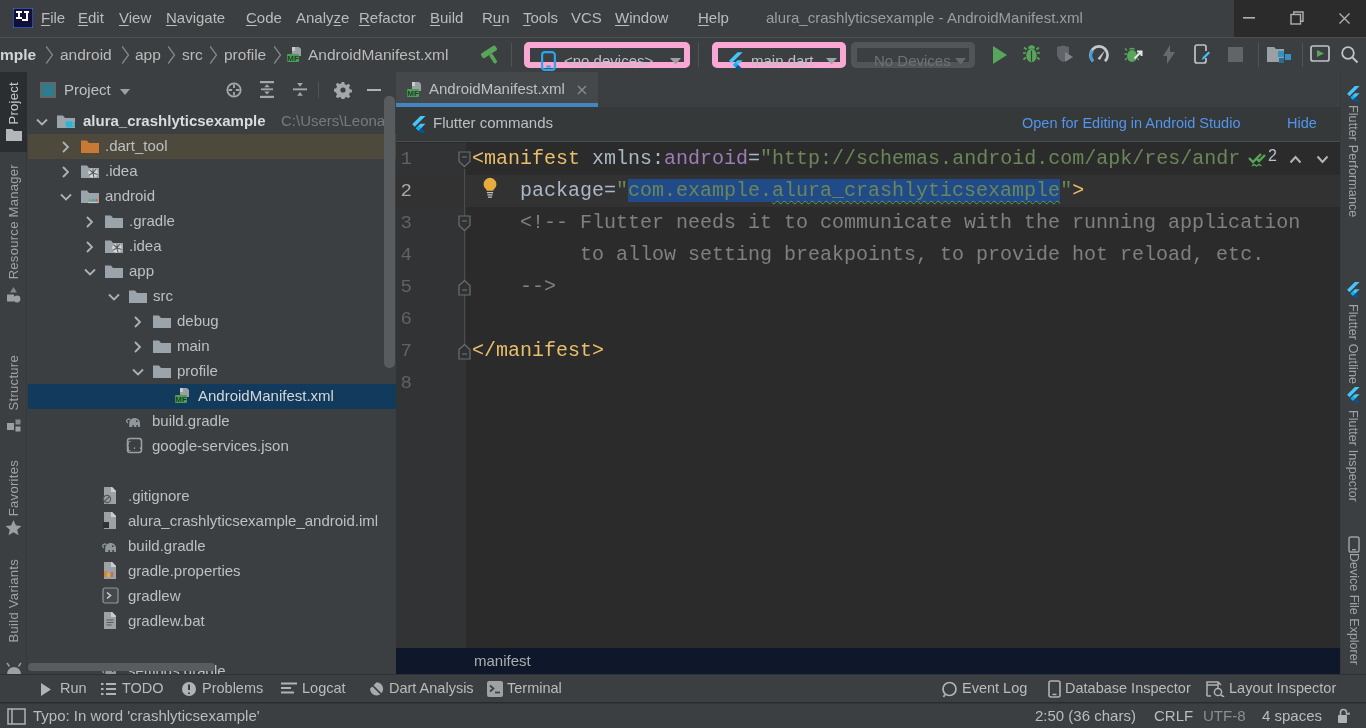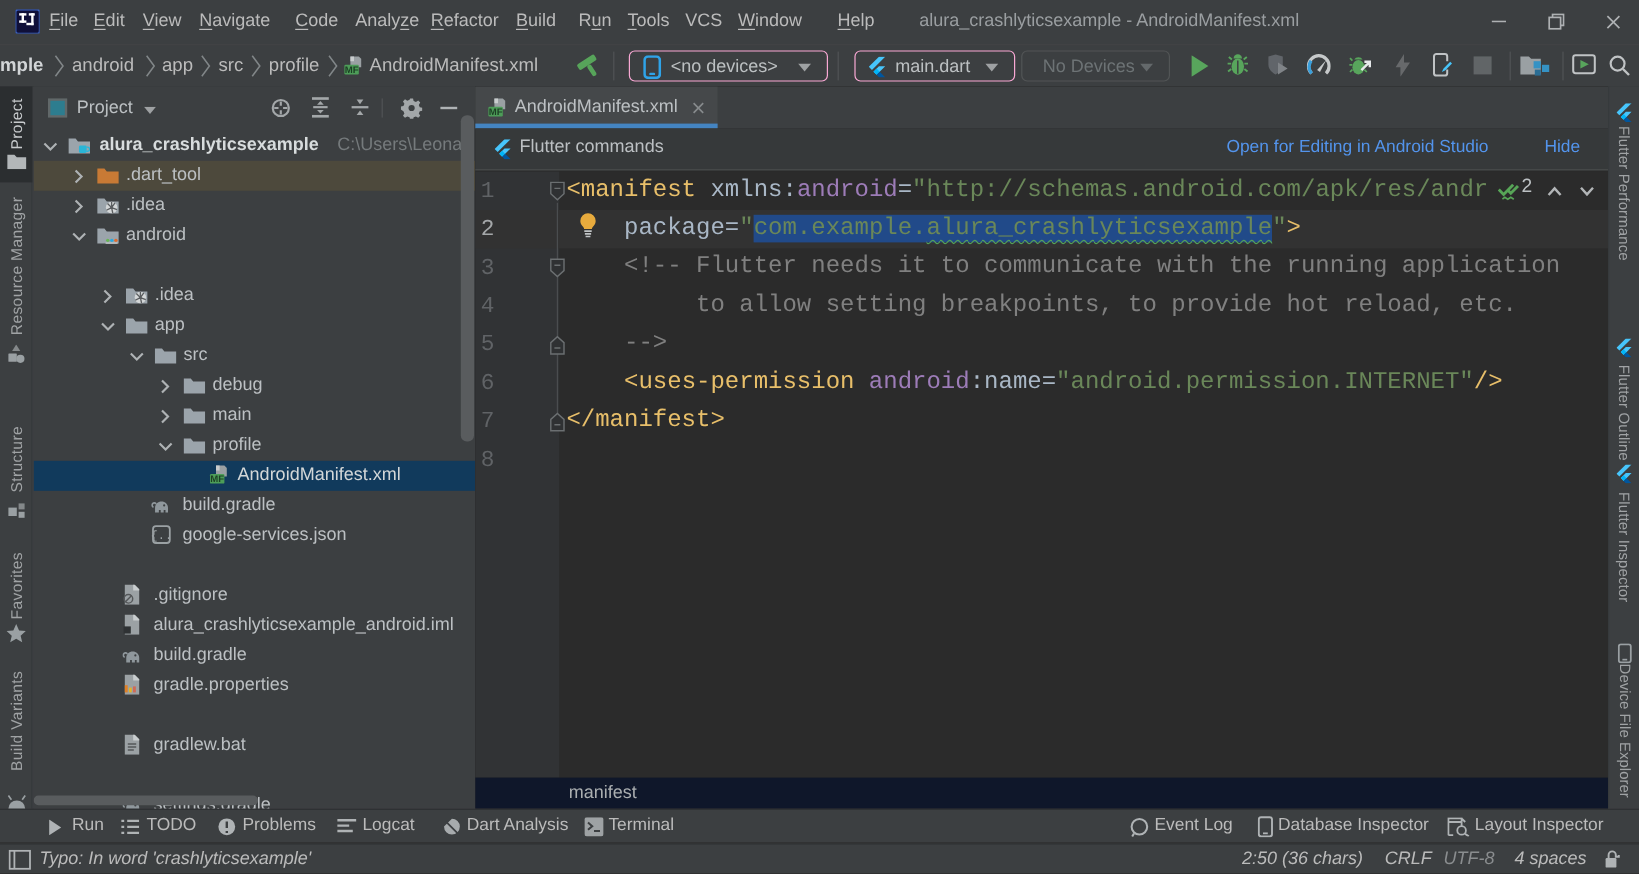--- a/index.html
+++ b/index.html
@@ -1,28 +1,28 @@
 <!DOCTYPE html>
 <html><head>
 <meta charset="utf-8">
 <style>
 * { margin:0; padding:0; box-sizing:border-box; }
 html,body { width:1366px; height:728px; overflow:hidden; background:#2b2b2b;
   font-family:"Liberation Sans", sans-serif; }
 .abs { position:absolute; }
 #stage { position:relative; width:1366px; height:728px; }
 
-#titlebar { position:absolute; left:0; top:0; width:1366px; height:37px; background:#3c3f41; }
+#titlebar { position:absolute; left:0; top:0; width:1234px; height:37px; background:#3c3f41; }
 #titlebar .menu { position:absolute; top:9px; font-size:15px; color:#bbbbbb; white-space:nowrap; }
 #titlebar u { text-decoration:underline; text-underline-offset:2px; }
 #titlesep { position:absolute; left:0; top:37px; width:1366px; height:1px; background:#4c4e50; }
 
 #toolbar { position:absolute; left:0; top:38px; width:1366px; height:34px; background:#3c3f41; }
 .crumb { position:absolute; top:8px; font-size:15.5px; color:#bbbbbb; white-space:nowrap; }
-.tbtn  { position:absolute; border:1px solid #f9a8d4; border-radius:5px; height:26px; top:4px; }
+.tbtn  { position:absolute; border:6px solid #f9a8d4; border-radius:5px; height:26px; top:4px; }
 .tsep  { position:absolute; top:5px; width:1px; height:24px; background:#515456; }
 
 #main { position:absolute; left:0; top:72px; width:1366px; height:602px; background:#3c3f41; }
 
 #lstripe { position:absolute; left:0; top:72px; width:27px; height:602px; background:#3c3f41; border-right:1px solid #363a3c;}
 .vlabL { position:absolute; writing-mode:sideways-lr; font-size:13px; color:#a0a3a5; letter-spacing:0.3px; white-space:nowrap;}
 .vlabR { position:absolute; writing-mode:vertical-rl; font-size:12.5px; color:#a0a3a5; letter-spacing:0.1px; white-space:nowrap;}
 
 #rstripe { position:absolute; left:1340px; top:72px; width:26px; height:602px; background:#3c3f41; border-left:1px solid #363a3c;}
 
@@ -40,21 +40,21 @@
 .cl { position:absolute; left:76px; width:868px; height:32px; line-height:32px; white-space:pre; }
 .ln { position:absolute; left:0; width:16px; text-align:right; height:32px; line-height:32px; color:#606366; font-size:19px;}
 #crumbbar { position:absolute; left:0; top:576px; width:977px; height:26px; background:#0f172a; }
 
 .tag { color:#e8bf6a; } .attr { color:#a9b7c6;margin-top:12px; } .ns { color:#9d7cb8; }
 .str { color:#6a8759; } .com { color:#808080; }
 
 #botbar { position:absolute; left:0; top:674px; width:1366px; height:28px; background:#3c3f41; border-top:1px solid #2e3133;}
 #statline { position:absolute; left:0; top:703px; width:1366px; height:25px; background:#3c3f41; border-top:1px solid #333638;}
 .bitem { position:absolute; top:5px; font-size:14.5px; color:#bbbbbb; white-space:nowrap;}
-.sitem { position:absolute; top:3px; font-size:14.5px; color:#bbbbbb; white-space:nowrap;font-style:italic;}
+.sitem { position:absolute; top:3px; font-size:14.5px; color:#bbbbbb; white-space:nowrap;}
 svg { display:block; }
 </style>
 </head>
 <body>
 <div id="stage">
   <div id="titlebar">
     <svg class="abs" style="left:13px;top:8px" width="20" height="20" viewBox="0 0 20 20">
       <rect x="0" y="0" width="20" height="20" rx="2" fill="#101038"></rect>
       <rect x="0" y="0" width="20" height="20" rx="2" fill="none" stroke="#3b63c5" stroke-width="1.4"></rect>
       <rect x="3" y="3" width="6" height="2" fill="#fff"></rect>
@@ -353,20 +353,29 @@
           </svg>
         <svg class="abs" style="left:53px;top:4px" width="18" height="16" viewBox="0 0 18 16">
             <use href="#ico-folder"></use>
           <circle cx="8.8" cy="12.3" r="1.4" fill="#67b655"></circle>
             <circle cx="12.2" cy="12.3" r="1.4" fill="#29a9e0"></circle>
             <circle cx="15.6" cy="12.3" r="1.4" fill="#e06a2d"></circle>
           <path d="M7 14.6h10" stroke="#c9cdce" stroke-width="1"></path>
           </svg>
         <span class="lbl" style="left:77px">android</span>
       </div>
+      <div class="trow" style="top:100px">
+        <svg class="abs" style="left:55px;top:6px" width="14" height="14" viewBox="0 0 14 14">
+            <use href="#ico-chev-r"></use>
+          </svg>
+        <svg class="abs" style="left:77px;top:4px" width="18" height="16" viewBox="0 0 18 16">
+            <use href="#ico-folder"></use>
+          </svg>
+        <span class="lbl" style="left:101px">.gradle</span>
+      </div>
       <div class="trow" style="top:125px">
         <svg class="abs" style="left:55px;top:6px" width="14" height="14" viewBox="0 0 14 14">
             <use href="#ico-chev-r"></use>
           </svg>
         <svg class="abs" style="left:77px;top:4px" width="18" height="16" viewBox="0 0 18 16">
             <use href="#ico-folder"></use>
           <circle cx="12" cy="10" r="4.8" fill="#d3d6d7"></circle>
           <path d="M12 10 L12 5.2 M12 10l4.5 1.6M12 10l-4.3 2.2M12 10l2.8-3.9M12 10l-3.4-3.4M12 10l1 4.7" stroke="#5b5e60" stroke-width="1.1"></path>
           <circle cx="12" cy="10" r="1.1" fill="#5b5e60"></circle>
           </svg>
@@ -458,20 +467,27 @@
         <span class="lbl" style="left:100px">build.gradle</span>
       </div>
       <div class="trow" style="top:450px">
         <svg class="abs" style="left:74px;top:3px" width="17" height="17" viewBox="0 0 17 17">
             <use href="#ico-doc"></use>
           <rect x="2" y="9" width="2.4" height="6" fill="#e08027"></rect>
             <rect x="5.4" y="11" width="2.4" height="4" fill="#e3b429"></rect>
             <rect x="8.8" y="10" width="2.4" height="5" fill="#d06a57"></rect>
           </svg>
         <span class="lbl" style="left:100px">gradle.properties</span>
+      </div>
+      <div class="trow" style="top:475px">
+        <svg class="abs" style="left:74px;top:3px" width="17" height="17" viewBox="0 0 17 17">
+          <rect x="1" y="1" width="15" height="15" rx="2" fill="#46494c" stroke="#8f979c" stroke-width="1.2"></rect>
+          <path d="M5 5.5l3.5 3L5 11.5" fill="none" stroke="#c9cdce" stroke-width="1.6"></path>
+          </svg>
+        <span class="lbl" style="left:100px">gradlew</span>
       </div>
       <div class="trow" style="top:500px">
         <svg class="abs" style="left:74px;top:3px" width="17" height="17" viewBox="0 0 17 17">
             <use href="#ico-doc"></use>
           <path d="M4.5 8h7M4.5 10.5h7M4.5 13h5" stroke="#55585a" stroke-width="1.2"></path>
           </svg>
         <span class="lbl" style="left:100px">gradlew.bat</span>
       </div>
       <div class="trow" style="top:550px">
         <svg class="abs" style="left:74px;top:4px" width="17" height="17" viewBox="0 0 17 17">
@@ -517,21 +533,20 @@
         <div class="ln" style="top:96px">4</div>
       <div class="ln" style="top:128px">5</div>
         <div class="ln" style="top:160px">6</div>
       <div class="ln" style="top:192px">7</div>
         <div class="ln" style="top:224px">8</div>
       <div class="cl" style="top:0"><span class="tag">&lt;manifest</span><span class="attr"> xmlns</span><span class="attr">:</span><span class="ns">android</span><span class="attr">=</span><span class="str">"http://schemas.android.com/apk/res/andr</span></div>
       <div class="cl" style="top:32px"><span class="attr">    package=</span><span class="str">"</span><span class="str" style="background:#214a89">com.example.<span style="text-decoration:underline;text-decoration-style:wavy;text-decoration-color:#55a156;text-decoration-thickness:1px;text-underline-offset:4px">alura_crashlyticsexample</span></span><span class="str">"</span><span class="tag">&gt;</span></div>
       <div class="cl" style="top:64px"><span class="com">    &lt;!-- Flutter needs it to communicate with the running application</span></div>
       <div class="cl" style="top:96px"><span class="com">         to allow setting breakpoints, to provide hot reload, etc.</span></div>
       <div class="cl" style="top:128px"><span class="com">    --&gt;</span></div>
-      <div class="cl" style="top:160px"><span class="attr">    </span><span class="tag">&lt;uses-permission</span><span class="ns"> android</span><span class="attr">:name=</span><span class="str">"android.permission.INTERNET"</span><span class="tag">/&gt;</span></div>
       <div class="cl" style="top:192px"><span class="tag">&lt;/manifest&gt;</span></div>
       <svg class="abs" style="left:62px;top:8px" width="13" height="17" viewBox="0 0 13 17">
         <path d="M1 1h11v9.5L6.5 15.5 1 10.5z" fill="#2f3133" stroke="#6b6f71" stroke-width="1.2"></path>
         <path d="M4 6h5" stroke="#6b6f71" stroke-width="1.2"></path>
       </svg>
       <svg class="abs" style="left:62px;top:72px" width="13" height="17" viewBox="0 0 13 17">
         <path d="M1 1h11v9.5L6.5 15.5 1 10.5z" fill="#2f3133" stroke="#6b6f71" stroke-width="1.2"></path>
         <path d="M4 6h5" stroke="#6b6f71" stroke-width="1.2"></path>
       </svg>
       <svg class="abs" style="left:62px;top:136px" width="13" height="17" viewBox="0 0 13 17">

